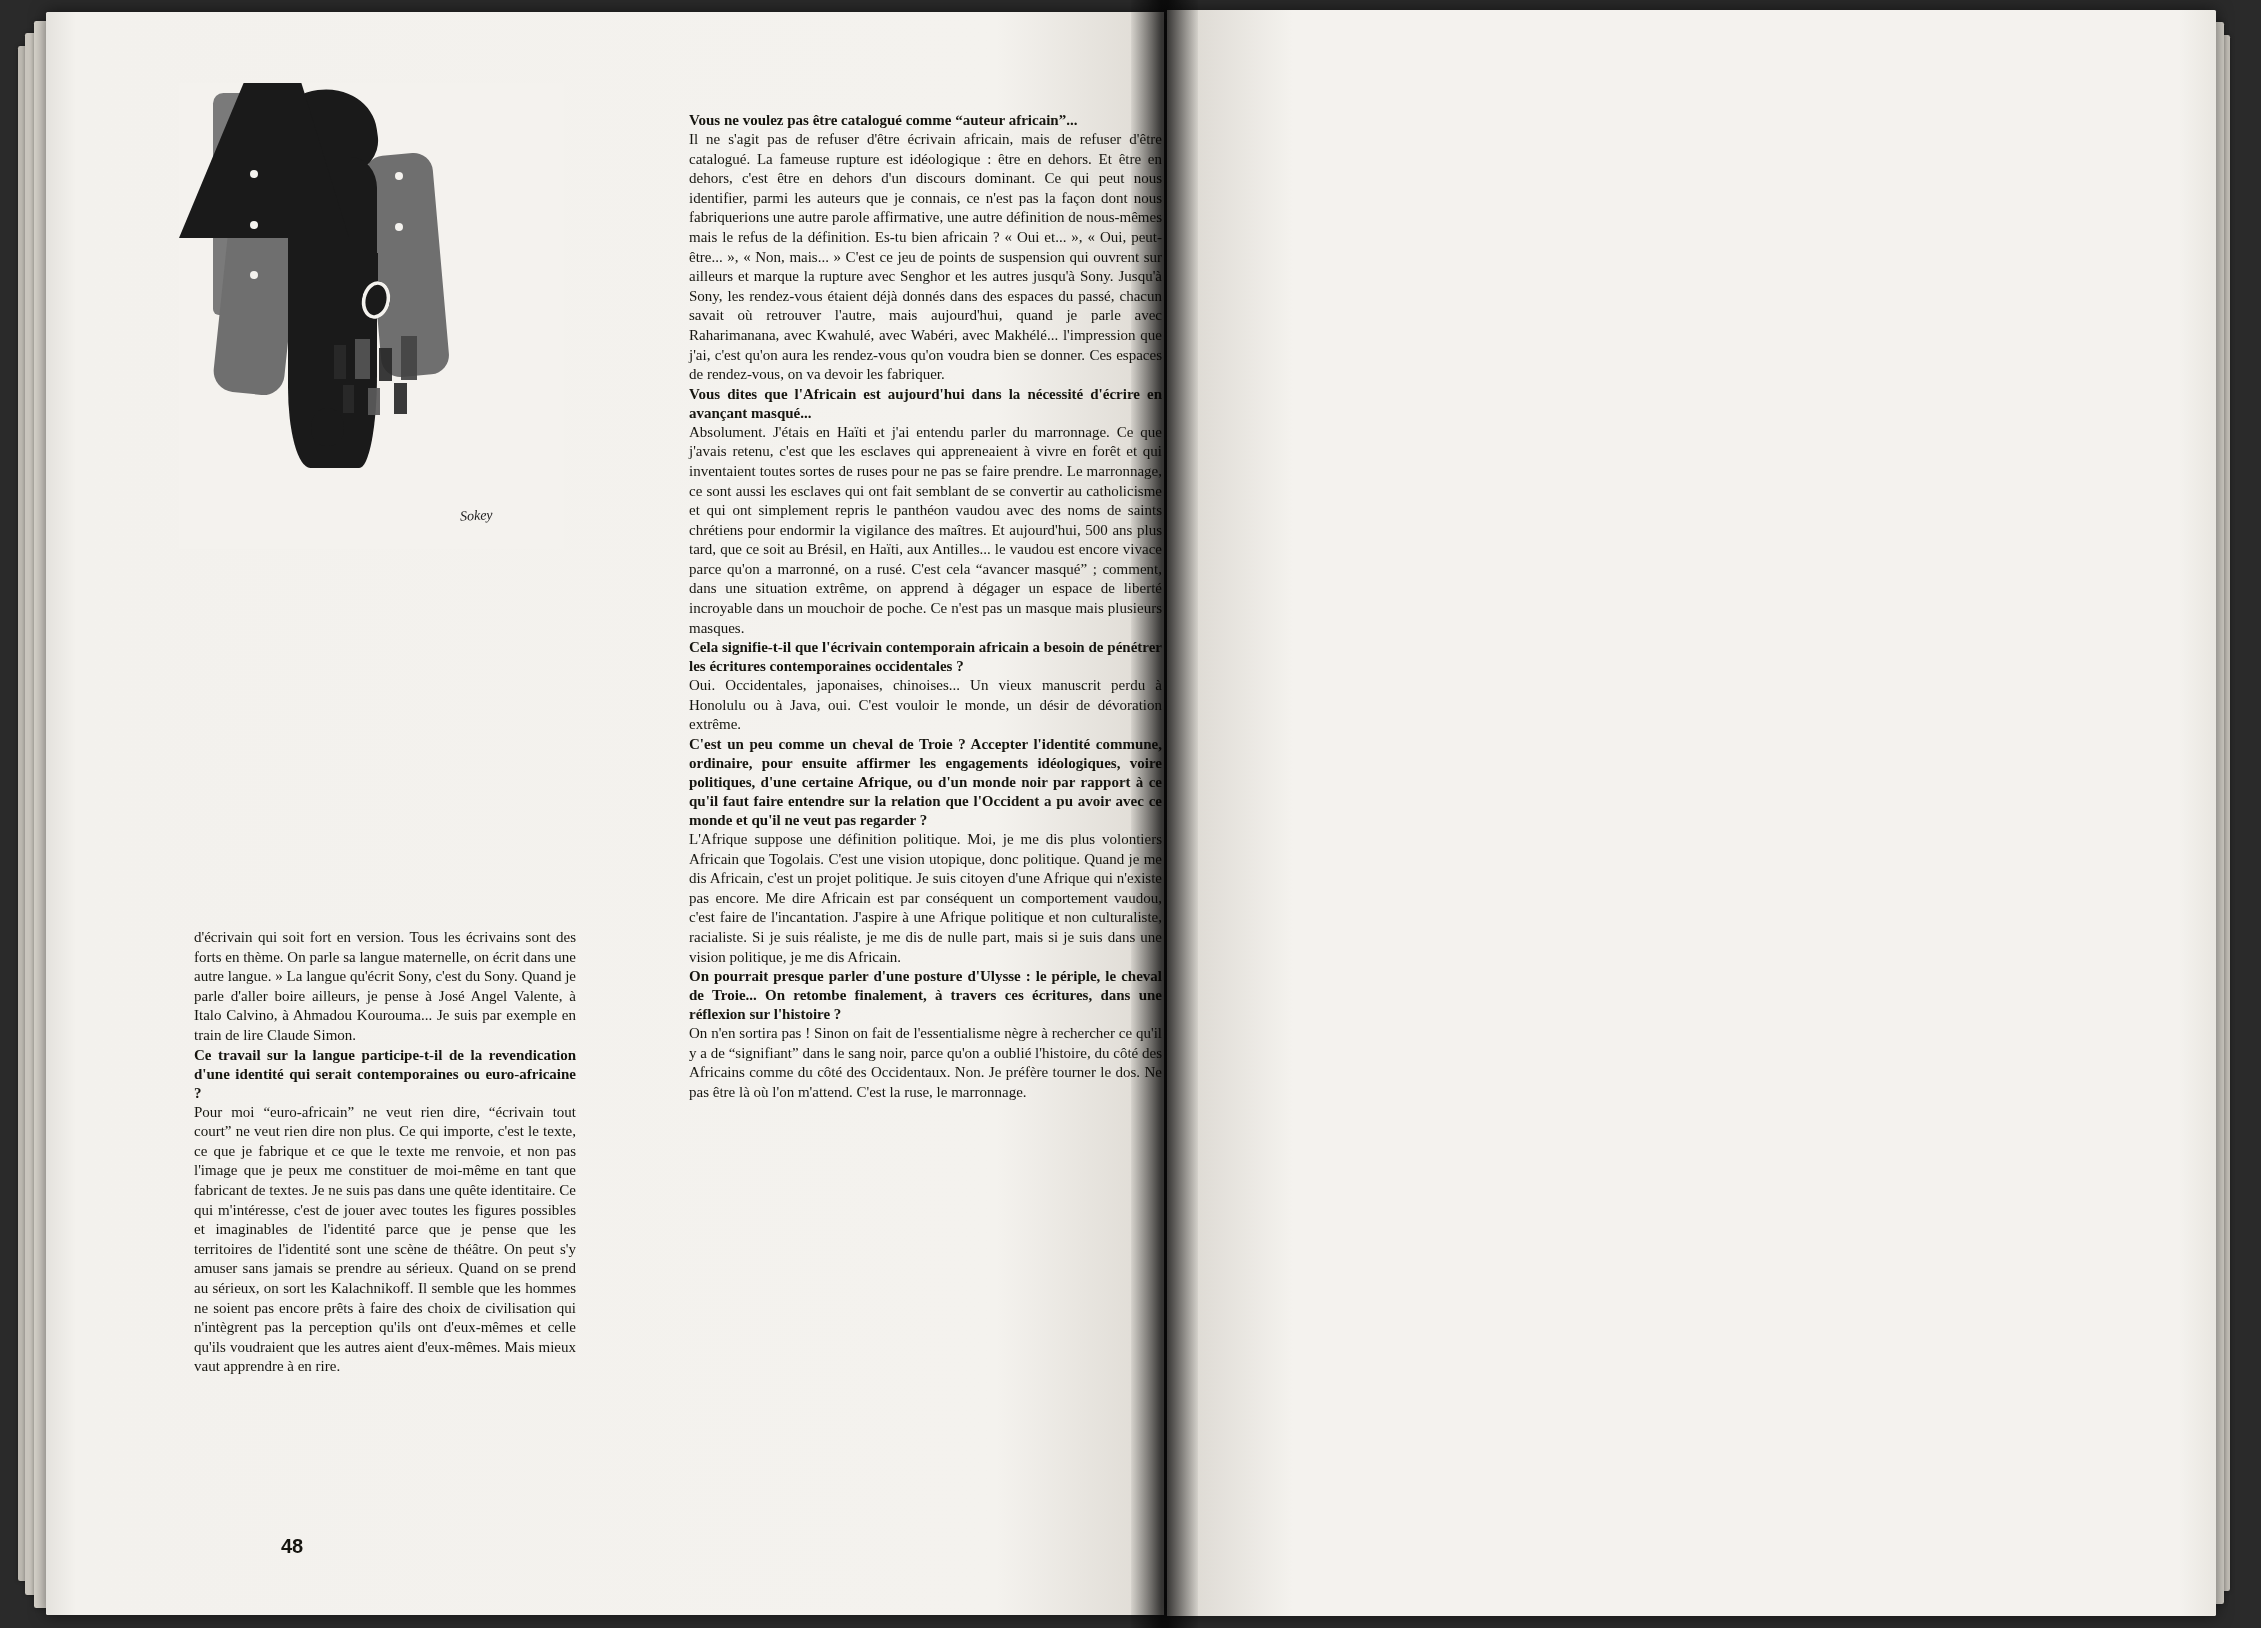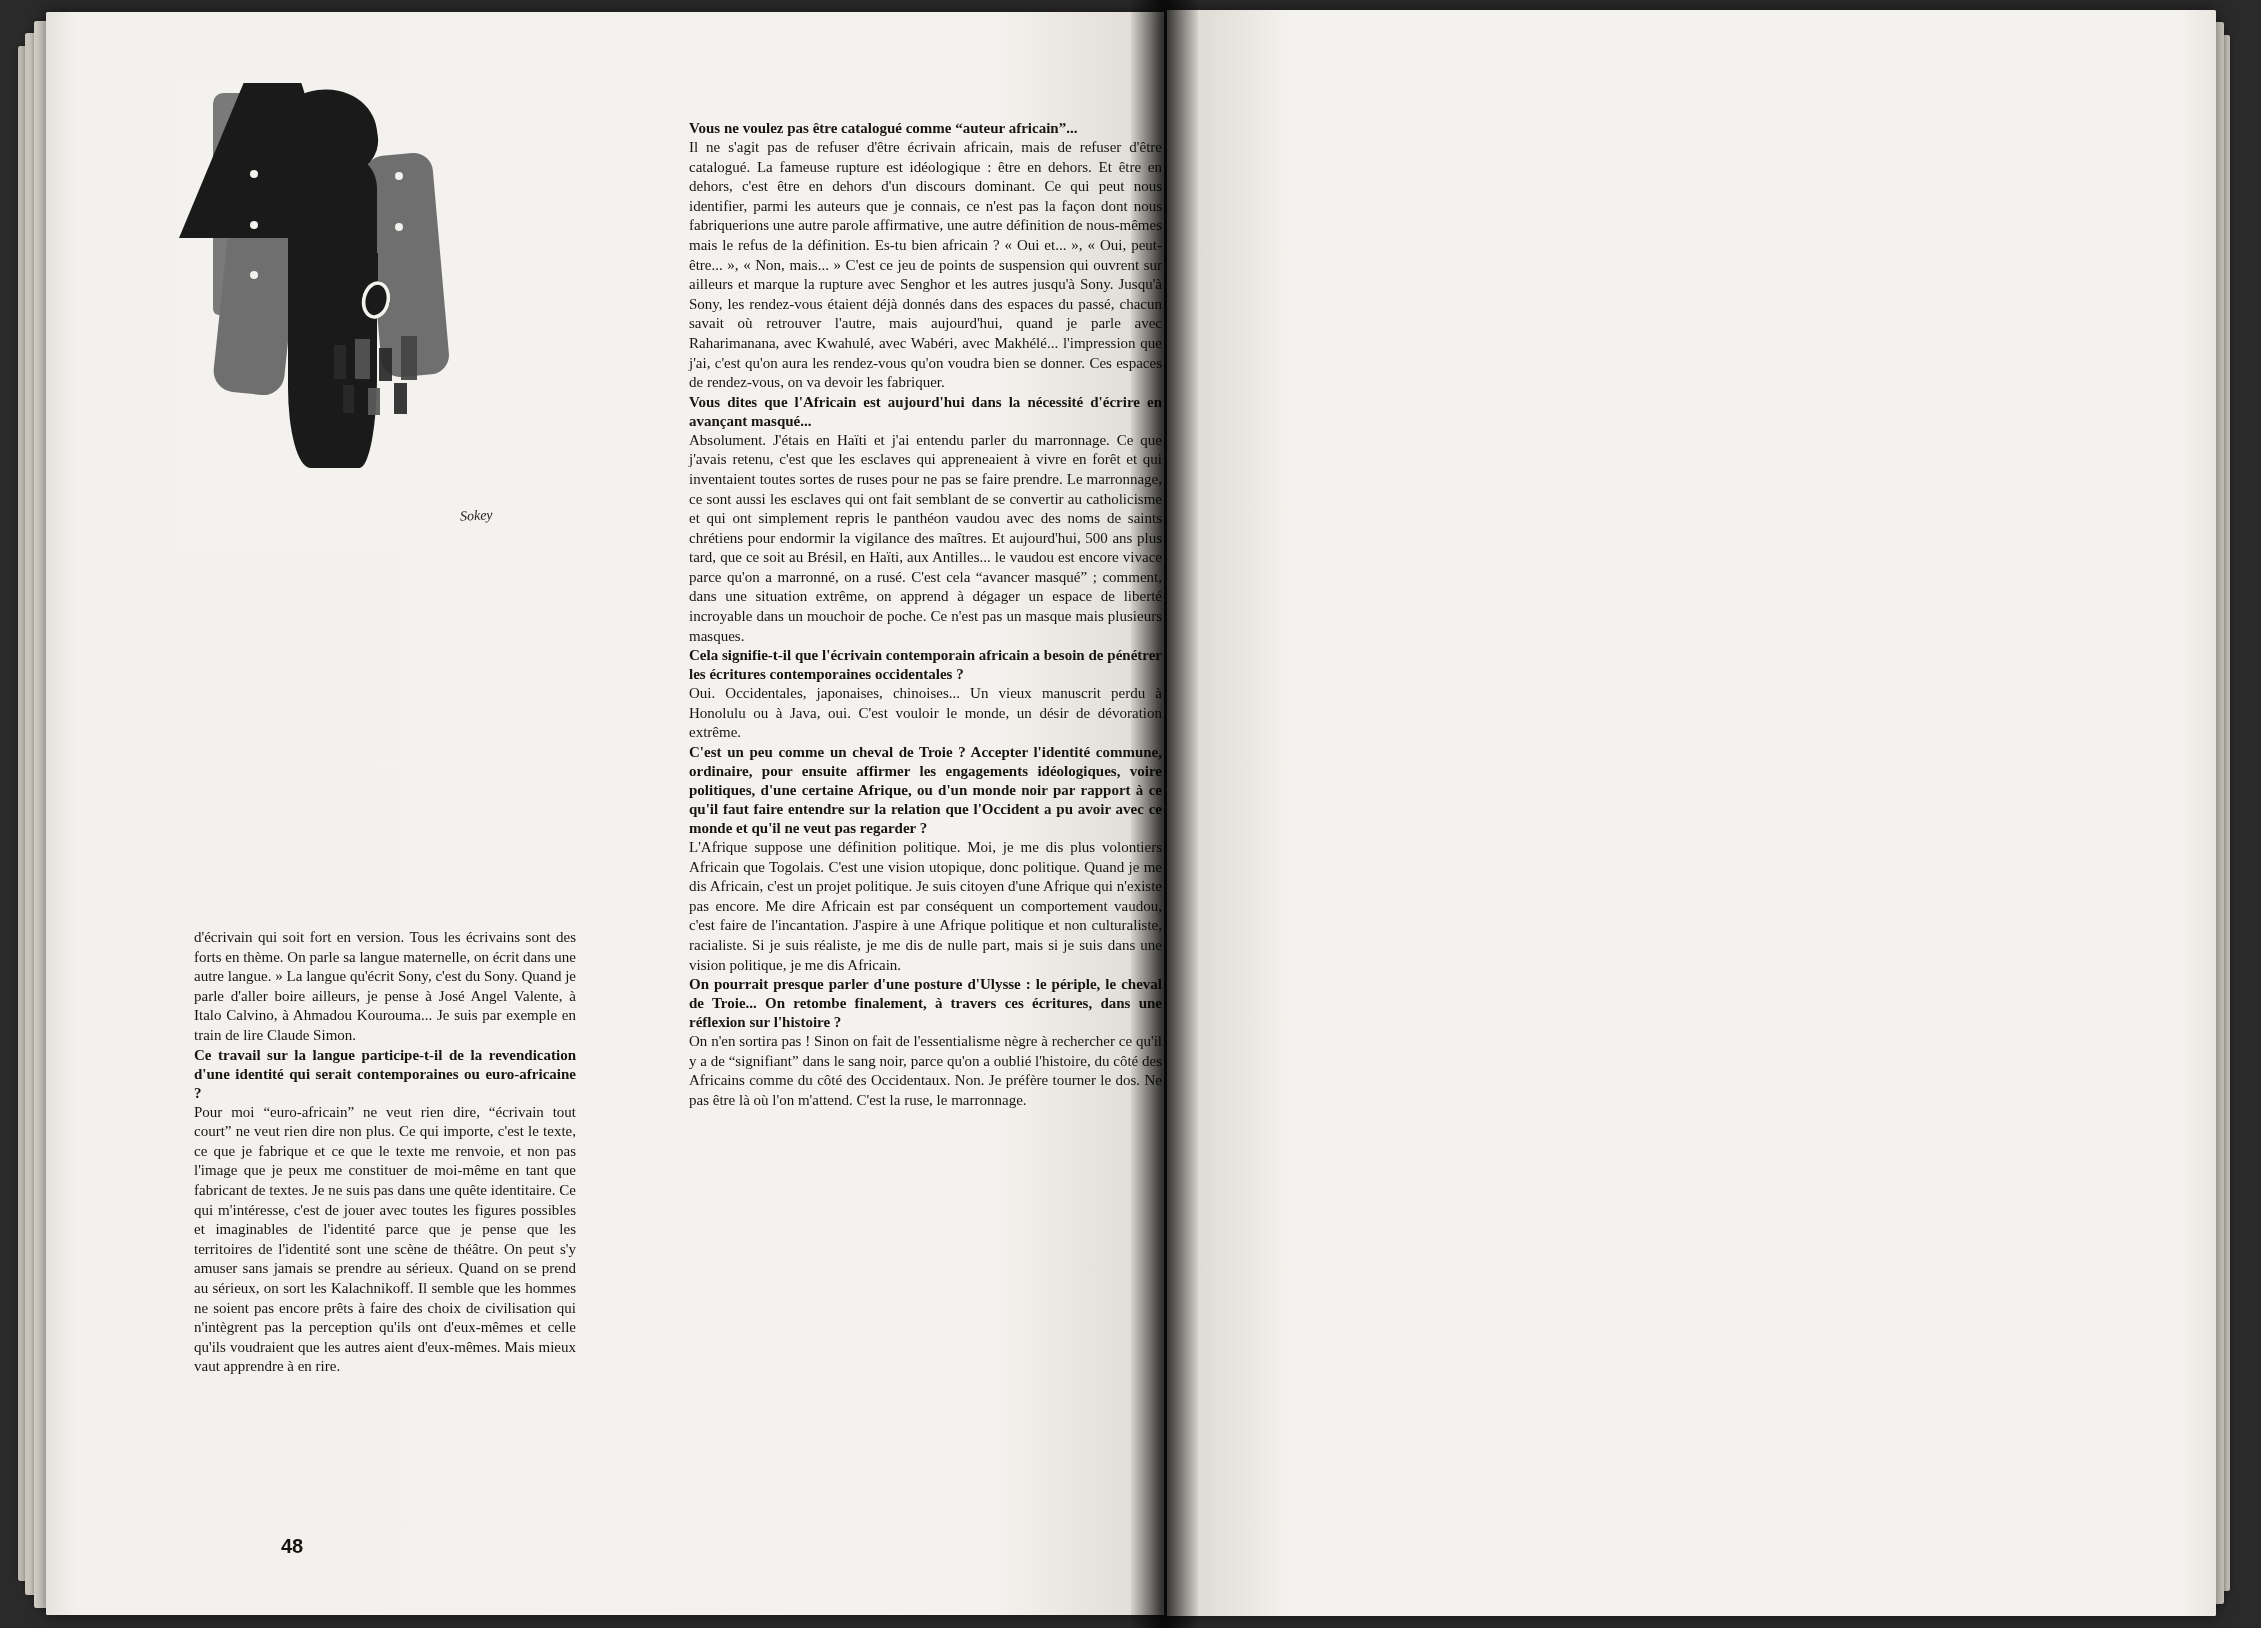--- a/index.html
+++ b/index.html
@@ -76,21 +76,21 @@
     text-indent: 0;
   }
   .col p + p { margin-top: 0; }
   .q {
     font-weight: bold;
     margin-top: 12px;
     margin-bottom: 3px;
     line-height: 19px;
     text-align: justify;
   }
-  .q.first { margin-top: 12px; font-family: Liberation Serif, serif; }
+  .q.first { margin-top: 4px; font-family: Liberation Serif, serif; }
   .a { margin-bottom: 0; }
   em { font-style: italic; }
   .caption {
     font-size: 13.7px;
     line-height: 18px;
     font-family: "Liberation Sans", sans-serif;
     font-weight: bold;
     color: #15140f;
     text-align: left;
   }

